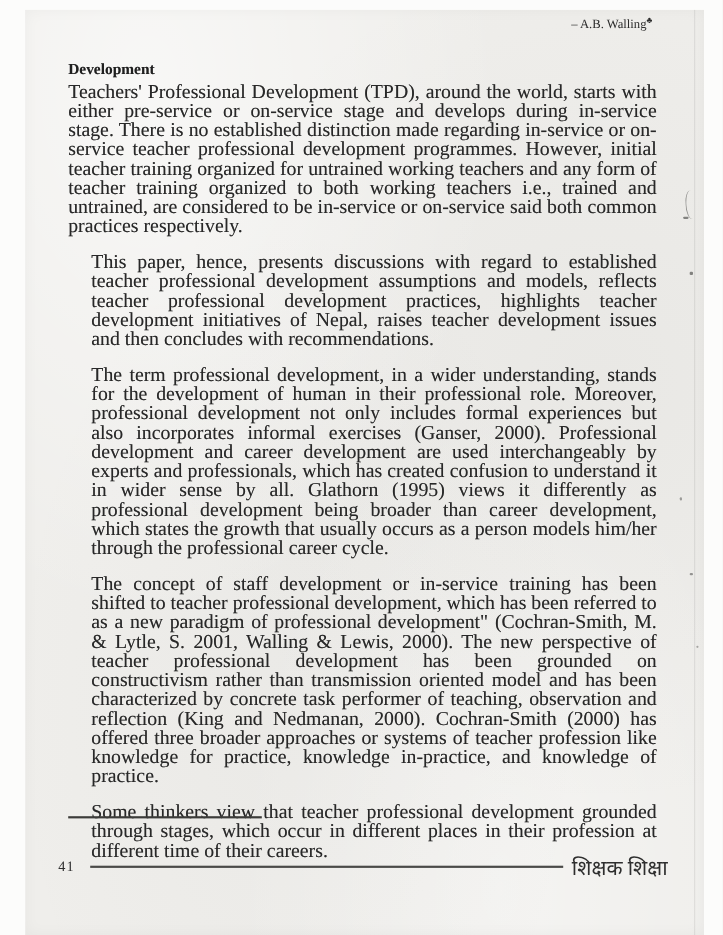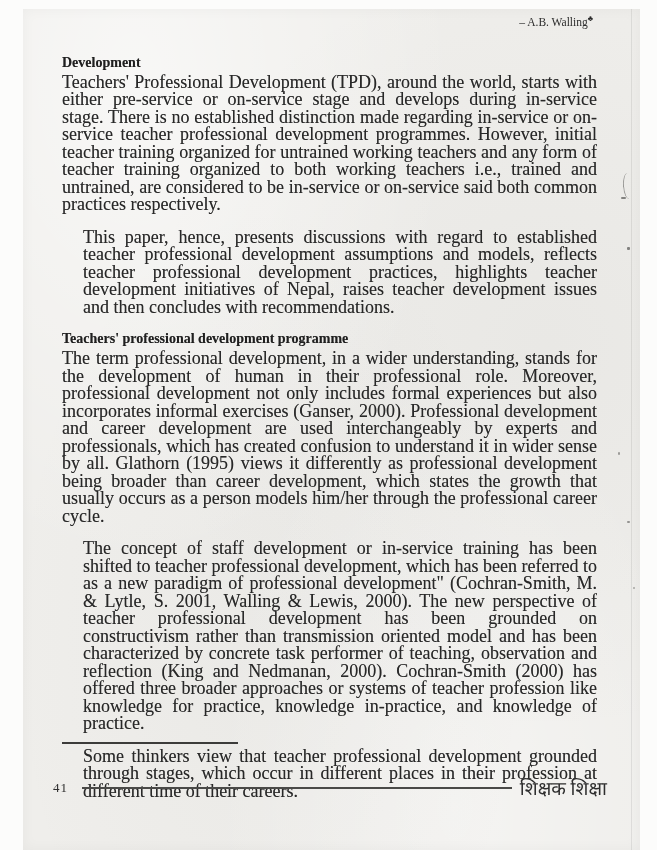--- a/index.html
+++ b/index.html
@@ -92,21 +92,20 @@
 
 
     <div class="author-line">
       <span>– A.B. Walling</span><sup>♣</sup>
     </div>
 
     <h2 class="section-heading first">Development</h2>
     <p class="body-par">Teachers' Professional Development (TPD), around the world, starts with either pre-service or on-service stage and develops during in-service stage. There is no established distinction made regarding in-service or on-service teacher professional development programmes. However, initial teacher training organized for untrained working teachers and any form of teacher training organized to both working teachers i.e., trained and untrained, are considered to be in-service or on-service said both common practices respectively.</p>
     <p class="body-par">This paper, hence, presents discussions with regard to established teacher professional development assumptions and models, reflects teacher professional development practices, highlights teacher development initiatives of Nepal, raises teacher development issues and then concludes with recommendations.</p>
 
-    <h2 class="section-heading">Teachers' professional development programme</h2>
     <p class="body-par">The term professional development, in a wider understanding, stands for the development of human in their professional role. Moreover, professional development not only includes formal experiences but also incorporates informal exercises (Ganser, 2000). Professional development and career development are used interchangeably by experts and professionals, which has created confusion to understand it in wider sense by all. Glathorn (1995) views it differently as professional development being broader than career development, which states the growth that usually occurs as a person models him/her through the professional career cycle.</p>
     <p class="body-par">The concept of staff development or in-service training has been shifted to teacher professional development, which has been referred to as a new paradigm of professional development" (Cochran-Smith, M. &amp; Lytle, S. 2001, Walling &amp; Lewis, 2000). The new perspective of teacher professional development has been grounded on constructivism rather than transmission oriented model and has been characterized by concrete task performer of teaching, observation and reflection (King and Nedmanan, 2000). Cochran-Smith (2000) has offered three broader approaches or systems of teacher profession like knowledge for practice, knowledge in-practice, and knowledge of practice.</p>
 
     <p class="body-par">Some thinkers view that teacher professional development grounded through stages, which occur in different places in their profession at different time of their careers.</p>
 
   </div>
 
   <div class="footnote">
     <div class="fn-rule"></div>
   </div>

